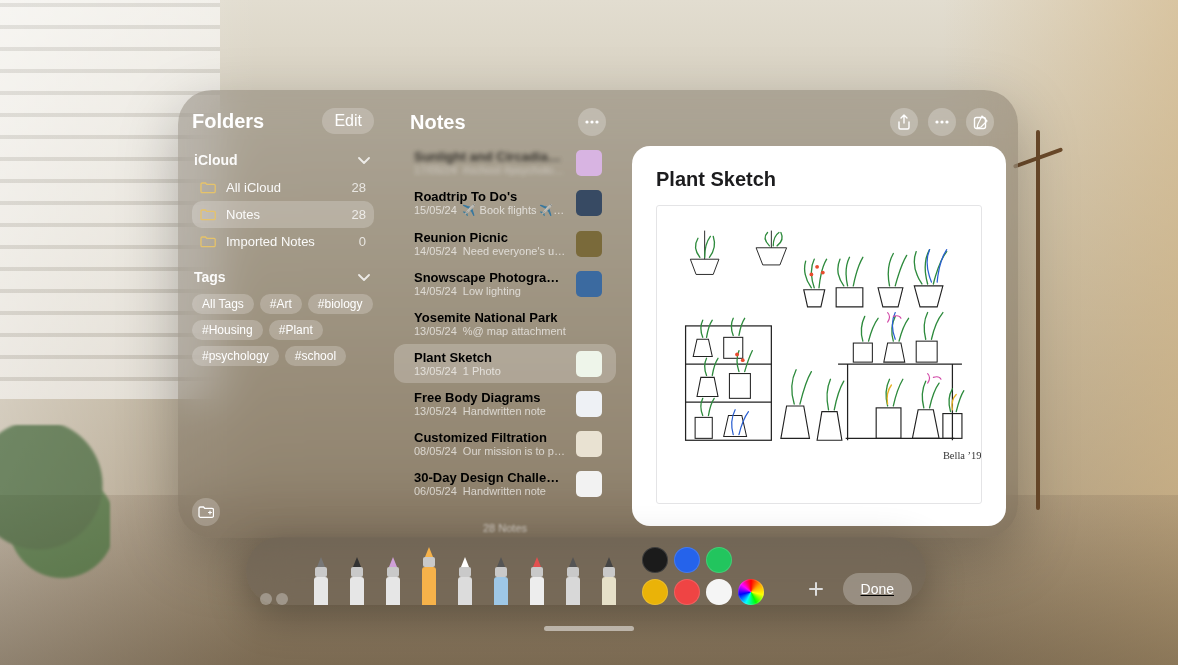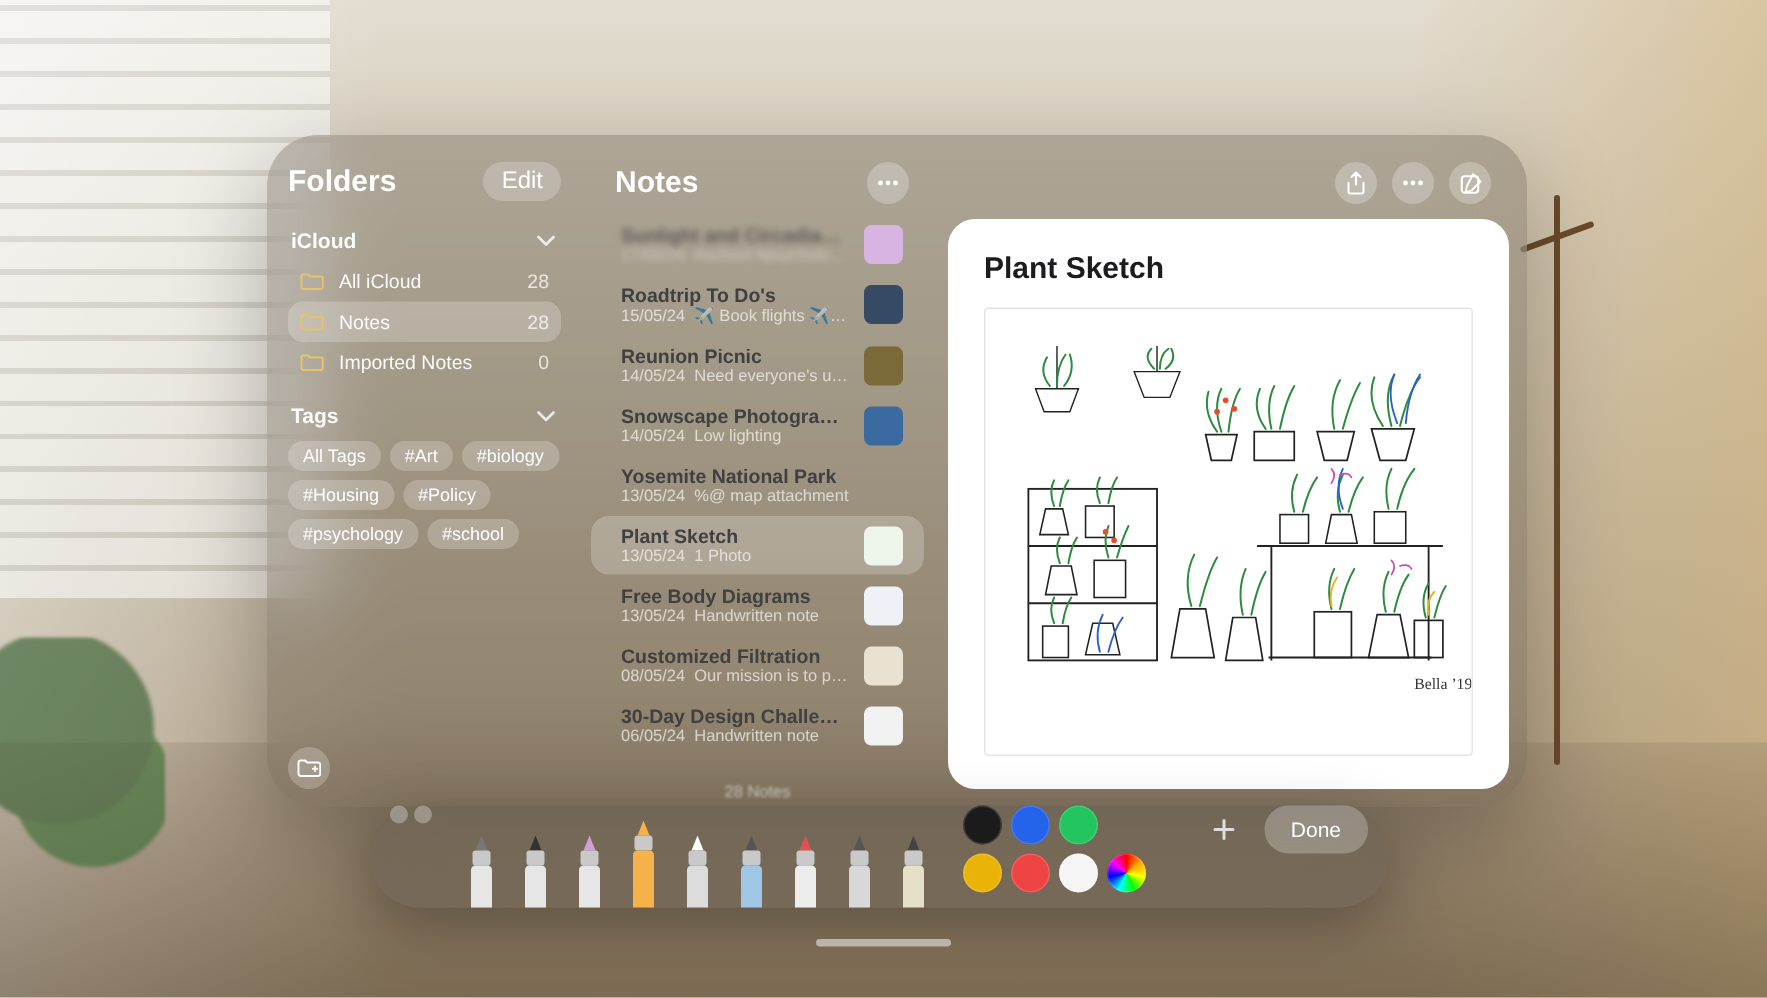--- a/index.html
+++ b/index.html
@@ -177,21 +177,21 @@
     gap: 10px;
     padding: 6px 14px 6px 20px;
     border-radius: 12px;
     margin: 1px 2px;
   }
   .note-item.selected { background: rgba(255,255,255,0.22); }
   .note-text { flex: 1; min-width: 0; }
   .note-title {
     font-size: 13px;
     font-weight: 600;
-    color: #404040;
+    color: #000000;
     white-space: nowrap;
     overflow: hidden;
     text-overflow: ellipsis;
   }
   .note-sub {
     font-size: 11px;
     color: rgba(255,255,255,0.65);
     white-space: nowrap;
     overflow: hidden;
     text-overflow: ellipsis;
@@ -259,23 +259,24 @@
   .palette {
     position: absolute;
     left: 246px;
     bottom: 60px;
     width: 680px;
     height: 68px;
     border-radius: 34px;
     background: rgba(100,90,80,0.45);
     backdrop-filter: blur(20px);
     display: flex;
-    align-items: flex-start;
+    align-items: flex-end;
     padding: 0 14px;
     box-shadow: 0 12px 40px rgba(0,0,0,0.3);
+    text-decoration: underline;
   }
   .drag-dots { display:flex; gap:4px; margin-right: 18px;}
   .drag-dots span{ width:12px;height:12px;border-radius:50%;background:rgba(255,255,255,0.3);}
   .tools { display:flex; align-items:flex-end; gap: 6px; height:100%; overflow:hidden; }
   .tool {
     width: 30px;
     height: 68px;
     position: relative;
     transform: translateY(18px);
     cursor: pointer;
@@ -390,21 +391,21 @@
       <span>Tags</span>
       <svg class="chev" viewBox="0 0 16 16">
           <path d="M3 6l5 5 5-5" fill="none" stroke="#fff" stroke-width="1.8" stroke-linecap="round" stroke-linejoin="round"></path>
         </svg>
     </div>
     <div class="tags-wrap" id="tags-wrap">
         <span class="tag">All Tags</span>
         <span class="tag">#Art</span>
         <span class="tag">#biology</span>
         <span class="tag">#Housing</span>
-        <span class="tag">#Policy</span>
+        <span class="tag">#Plant</span>
         <span class="tag">#psychology</span>
         <span class="tag">#school</span>
       </div>
 
     <div class="new-folder-btn">
       <svg width="16" height="14" viewBox="0 0 16 14">
           <path d="M1 3.5A1.5 1.5 0 012.5 2h3l1.2 1.3H14a1.5 1.5 0 011.5 1.5v6A1.5 1.5 0 0114 12.3H2.5A1.5 1.5 0 011 10.8z" fill="none" stroke="#fff" stroke-width="1.3"></path>
           <path d="M12 6v3M10.5 7.5h3" stroke="#fff" stroke-width="1.2" stroke-linecap="round"></path>
         </svg>
     </div>

